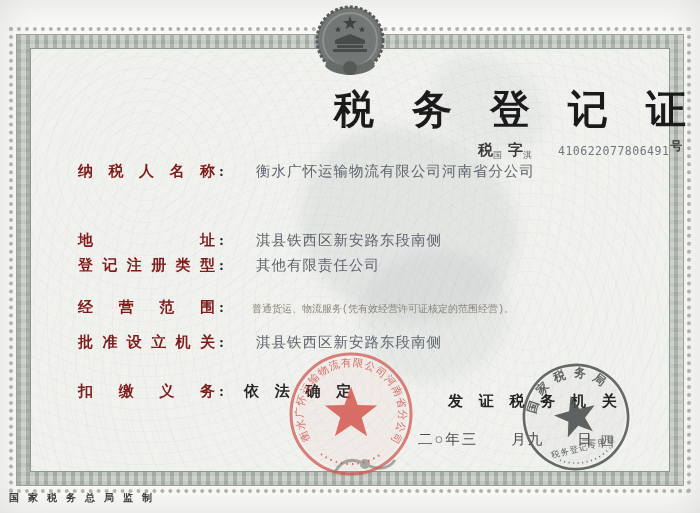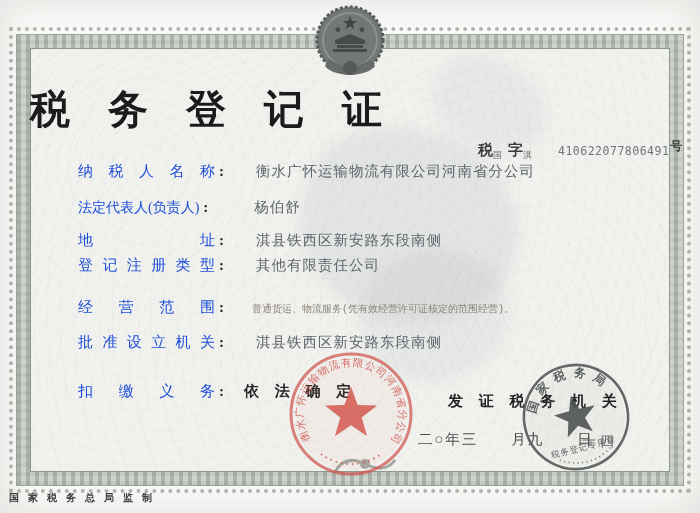--- a/index.html
+++ b/index.html
@@ -35,35 +35,35 @@
   }
   
   .blob{position:absolute; z-index:1; filter:blur(7px); background:rgba(105,115,125,.10); border-radius:45% 55% 50% 50%;}
   .blob.b1{left:300px; top:130px; width:220px; height:190px; transform:rotate(12deg);}
   .blob.b2{left:360px; top:250px; width:150px; height:130px; transform:rotate(-18deg); background:rgba(105,115,125,.08);}
   .blob.b3{left:430px; top:60px;  width:120px; height:90px;  transform:rotate(25deg); background:rgba(105,115,125,.07);}
 
   
   .title{
     position:absolute; left:16px; right:0; top:82px; z-index:2;
-    text-align:left; font-size:40px; font-weight:bold; color:#1b1b1b;
+    text-align:right; font-size:40px; font-weight:bold; color:#1b1b1b;
     letter-spacing:14px; text-indent:14px;
   }
   .certno{
     position:absolute; left:478px; top:141px; z-index:2;
     display:flex; align-items:baseline; color:#3a3a3a; white-space:nowrap;
   }
   .certno .big{font-size:15px; font-weight:bold;}
   .certno .sub{font-size:9px; color:#6a6f6d; position:relative; top:3px; margin-right:6px;}
   .certno .num{font-family:"DejaVu Sans Mono", monospace; font-size:11.5px; color:#70757c; margin-left:20px; letter-spacing:.5px;}
   .certno .hao{font-size:12px; font-weight:bold; position:relative; top:-5px; margin-left:1px;}
 
   .row{position:absolute; left:78px; z-index:2; white-space:nowrap;}
   .row .label{
-    display:inline-block; width:137px; font-size:15px; font-weight:normal; color:#1d4ed8;
+    display:inline-block; width:137px; font-size:15px; font-weight:bold; color:#7f1d1d;
     text-align:justify; text-align-last:justify; vertical-align:baseline;
   }
   .row .label.tight{width:auto; font-size:14px; text-align-last:auto;}
   .row .colon{font-size:15px; font-weight:bold; color:#262626; margin:0 2px 0 4px;}
   .row .value{font-size:14.5px; color:#5e656d; margin-left:26px; letter-spacing:1px;}
   .row .value.small{font-size:10px; color:#8b8478; letter-spacing:0; margin-left:22px;font-family:Liberation Mono, monospace;}
   .row .value.strong{font-size:15px; font-weight:bold; color:#262626; letter-spacing:6px; margin-left:14px;}
 
   .issuer{
     position:absolute; left:448px; top:392px; z-index:2;
@@ -121,24 +121,20 @@
     <span class="sub">国</span>
     <span class="big">字</span>
     <span class="sub">淇</span>
     <span class="num">410622077806491</span>
     <span class="hao">号</span>
   </div>
 
   <div class="row" style="top:162px">
     <span class="label">纳税人名称</span><span class="colon">:</span>
     <span class="value">衡水广怀运输物流有限公司河南省分公司</span>
-  </div>
-  <div class="row" style="top:198px">
-    <span class="label tight">法定代表人(负责人)</span><span class="colon">:</span>
-    <span class="value" style="margin-left:40px">杨伯舒</span>
   </div>
   <div class="row" style="top:231px">
     <span class="label">地址</span><span class="colon">:</span>
     <span class="value">淇县铁西区新安路东段南侧</span>
   </div>
   <div class="row" style="top:256px">
     <span class="label">登记注册类型</span><span class="colon">:</span>
     <span class="value">其他有限责任公司</span>
   </div>
   <div class="row" style="top:298px">

